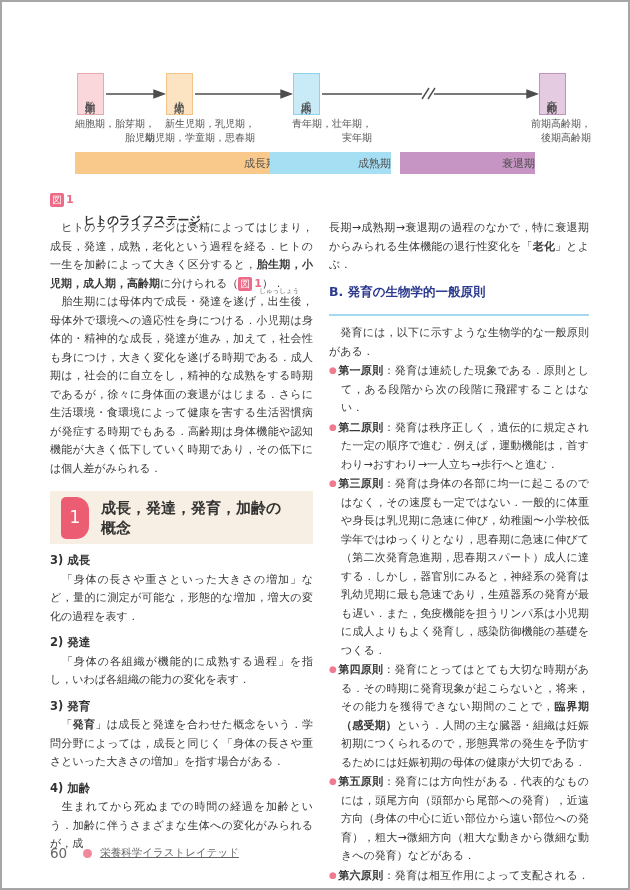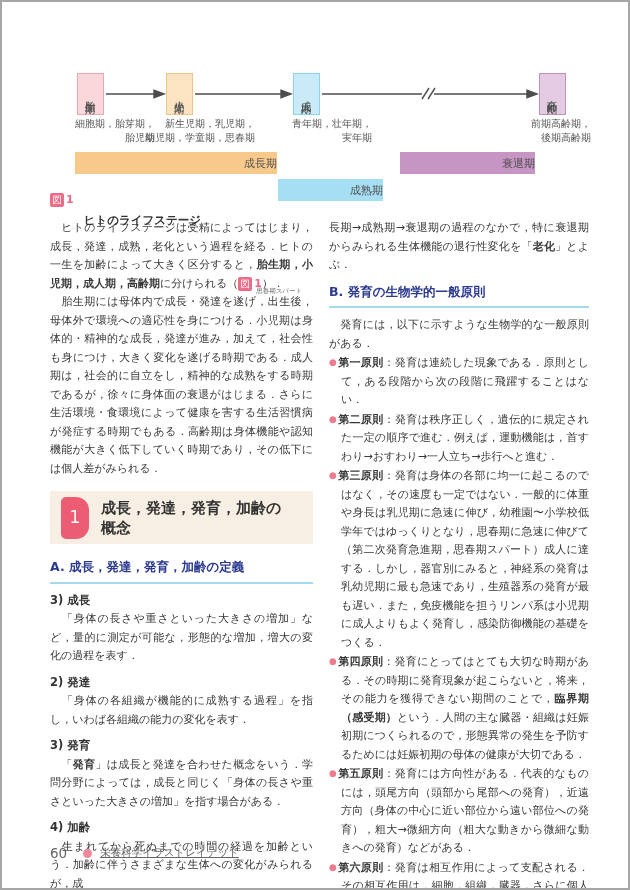--- a/index.html
+++ b/index.html
@@ -38,21 +38,21 @@
 
   
   .sec-box{margin-top:13px;height:53px;background:var(--cream-bg);display:flex;
            align-items:center;}
   .sec-num{width:28px;height:42px;margin-left:11px;background:var(--accent-pink);
            border-radius:5px 13px 13px 5px;color:#fff;font-size:17px;
            display:flex;align-items:center;justify-content:center;}
   .sec-title{margin-left:12px;width:185px;font-size:15px;font-weight:bold;
              line-height:20px;color:#333;text-align:left;}
 
-  .sub-heading{margin-top:14px;padding-bottom:5px;border-bottom:2px solid var(--underline-blue);
+  .sub-heading{margin-top:14px;padding-bottom:13px;border-bottom:2px solid var(--underline-blue);
                color:var(--heading-navy);font-weight:bold;font-size:12.5px;text-align:left;}
   .def-label{margin:7px 0 1px 0;font-weight:bold;font-size:11.5px;color:#333;text-align:left;}
 
   
   .principle{padding-left:12px;text-indent:-12px;}
   .bullet{color:var(--bullet-pink);font-size:9px;margin-right:1px;vertical-align:1px;}
 
   
   .footer{position:absolute;left:48px;top:843px;display:flex;align-items:center;color:#666;}
   .footer .pnum{font-size:13.5px;}
@@ -98,44 +98,43 @@
     <div class="stage-sub" style="left:123px">新生児期，乳児期，
 幼児期，学童期，思春期</div>
     <div class="stage-sub" style="left:240px">青年期，壮年期，
 実年期</div>
     <div class="stage-sub" style="left:459px">前期高齢期，
 後期高齢期</div>
 
     <div class="phase-bar" style="left: 73px; width: 202px; background: rgb(248, 201, 138);">
         <span>成長期</span>
       </div>
-    <div class="phase-bar" style="left: 276px; width: 105px; background: rgb(166, 222, 244); margin-top: 27px;">
+    <div class="phase-bar" style="left: 268px; width: 121px; background: rgb(166, 222, 244);">
         <span>成熟期</span>
       </div>
     <div class="phase-bar" style="left: 398px; width: 135px; background: rgb(199, 149, 195);">
         <span>衰退期</span>
       </div>
 
     <div class="fig-caption">
       <span class="figbox">図</span>
       <span class="fignum">1</span>
       <span class="cap-text">ヒトのライフステージ</span>
     </div>
   </div>
 
   <div class="col col-left">
     <p><span>　ヒトのライフステージは受精によってはじまり，成長，発達，成熟，老化という過程を経る．ヒトの一生を加齢によって大きく区分すると，</span><span class="b">胎生期，小児期，成人期，高齢期</span><span>に分けられる（</span><span class="figbox">図</span><span class="fignum">1</span><span>）．</span></p>
-    <p><span>　胎生期には母体内で成長・発達を遂げ，</span><ruby>出生<rt>思春期スパート</rt></ruby><span>後，母体外で環境への適応性を身につける．小児期は身体的・精神的な成長，発達が進み，加えて，社会性も身につけ，大きく変化を遂げる時期である．成人期は，社会的に自立をし，精神的な成熟をする時期であるが，徐々に身体面の衰退がはじまる．さらに生活環境・食環境によって健康を害する生活習慣病が発症する時期でもある．高齢期は身体機能や認知機能が大きく低下していく時期であり，その低下には個人差がみられる．</span></p>
+    <p><span>　胎生期には母体内で成長・発達を遂げ，</span><ruby>出生<rt>しゅっしょう</rt></ruby><span>後，母体外で環境への適応性を身につける．小児期は身体的・精神的な成長，発達が進み，加えて，社会性も身につけ，大きく変化を遂げる時期である．成人期は，社会的に自立をし，精神的な成熟をする時期であるが，徐々に身体面の衰退がはじまる．さらに生活環境・食環境によって健康を害する生活習慣病が発症する時期でもある．高齢期は身体機能や認知機能が大きく低下していく時期であり，その低下には個人差がみられる．</span></p>
 
     <div class="sec-box">
       <div class="sec-num">1</div>
       <div class="sec-title">成長，発達，発育，加齢の概念</div>
     </div>
 
-    <div class="sub-heading">A. 成長，発達，発育，加齢の定義</div>
 
     <div class="def-label">3) 成長</div>
     <p><span>　「身体の長さや重さといった大きさの増加」など，量的に測定が可能な，形態的な増加，増大の変化の過程を表す．</span></p>
 
     <div class="def-label">2) 発達</div>
     <p><span>　「身体の各組織が機能的に成熟する過程」を指し，いわば各組織の能力の変化を表す．</span></p>
 
     <div class="def-label">3) 発育</div>
     <p><span>　「</span><span class="b">発育</span><span>」は成長と発達を合わせた概念をいう．学問分野によっては，成長と同じく「身体の長さや重さといった大きさの増加」を指す場合がある．</span></p>
 

